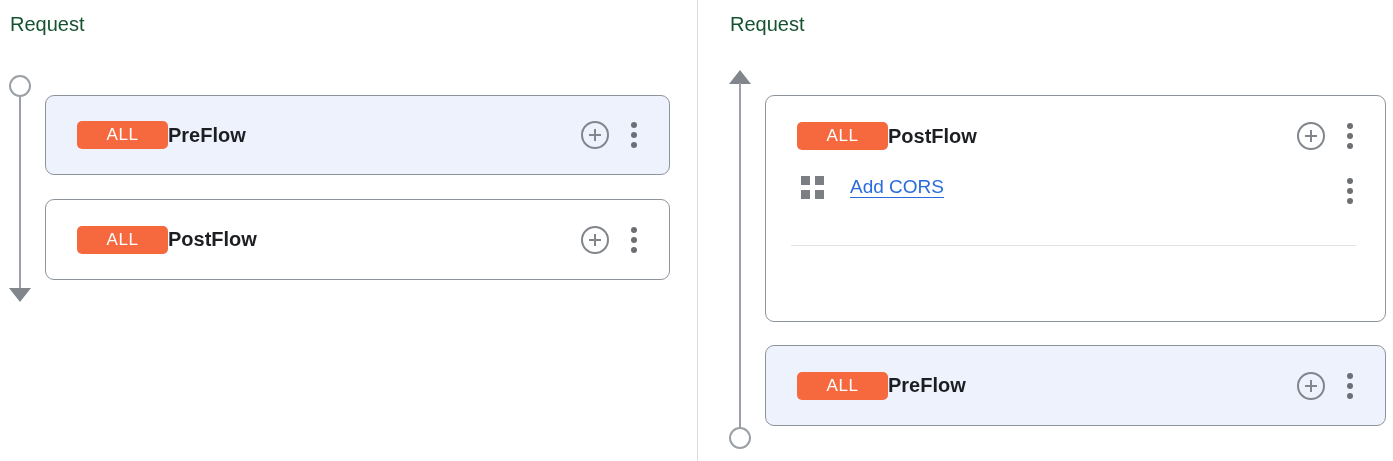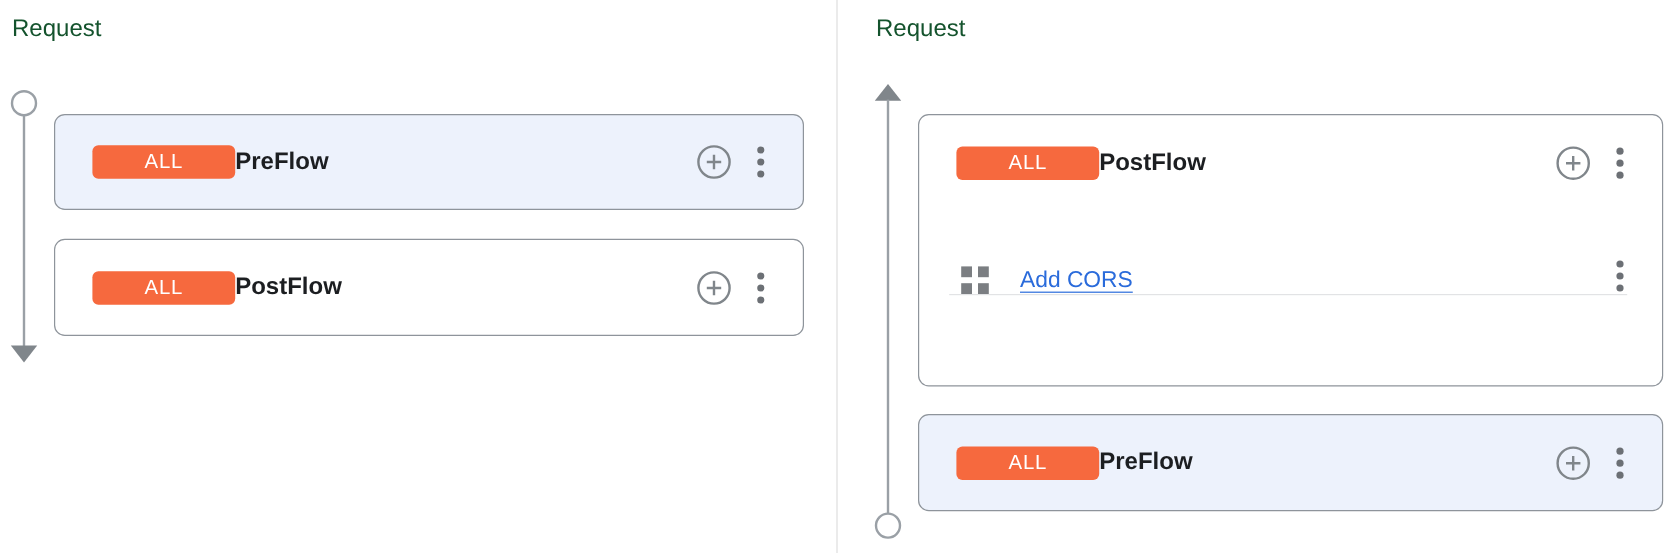--- a/index.html
+++ b/index.html
@@ -20,33 +20,33 @@
   .arrow.up { border-bottom:14px solid #80868b; }
 
   
   .flow-card { position:absolute; background:#ffffff; border:1px solid #8e949b;
     border-radius:9px; box-sizing:border-box; display:flex; flex-direction:column; }
   .flow-card.highlight { background:#edf2fc; }
 
   .card-row { display:flex; align-items:center; height:80px; padding:0 27px 0 31px; }
 
   .all-badge { display:inline-flex; align-items:center; justify-content:center;
-    width:119px; height:28px; background:#f6693e; color:#ffffff; font-size:17px;
+    width:91px; height:28px; background:#f6693e; color:#ffffff; font-size:17px;
     border-radius:5px; letter-spacing:0.6px; flex:none; }
   .flow-name { font-size:20px; font-weight:700; color:#1c1e21; }
   .spacer { flex:1; }
 
   .icon-btn { background:none; border:none; padding:0; margin:0; cursor:pointer;
     display:flex; align-items:center; justify-content:center; flex:none; }
   .plus-btn { width:30px; height:30px; }
   .dots-btn { width:16px; height:30px; margin-left:16px; flex-direction:column; gap:4px; }
   .dot { width:6px; height:6px; border-radius:50%; background:#6c7075; flex:none; }
 
   
-  .policy-row { display:flex; align-items:flex-end; height:69px; padding:0 27px 0 35px; }
+  .policy-row { display:flex; align-items:flex-start; height:69px; padding:0 27px 0 35px; }
   .policy-row.tall { height:77px; }
   .drag-handle { width:23px; height:23px; display:grid;
     grid-template-columns:9px 9px; grid-template-rows:9px 9px; gap:5px; flex:none; }
   .drag-handle i { background:#7b7e82; display:block; }
   .policy-link { margin-left:26px; font-size:19px; color:#2a6bdb;
     text-decoration:underline; text-underline-offset:4px; cursor:pointer; }
   .row-divider { height:1px; background:#e2e3e5; margin:0 29px 0 25px; flex:none; }
 </style>
 </head>
 <body>

